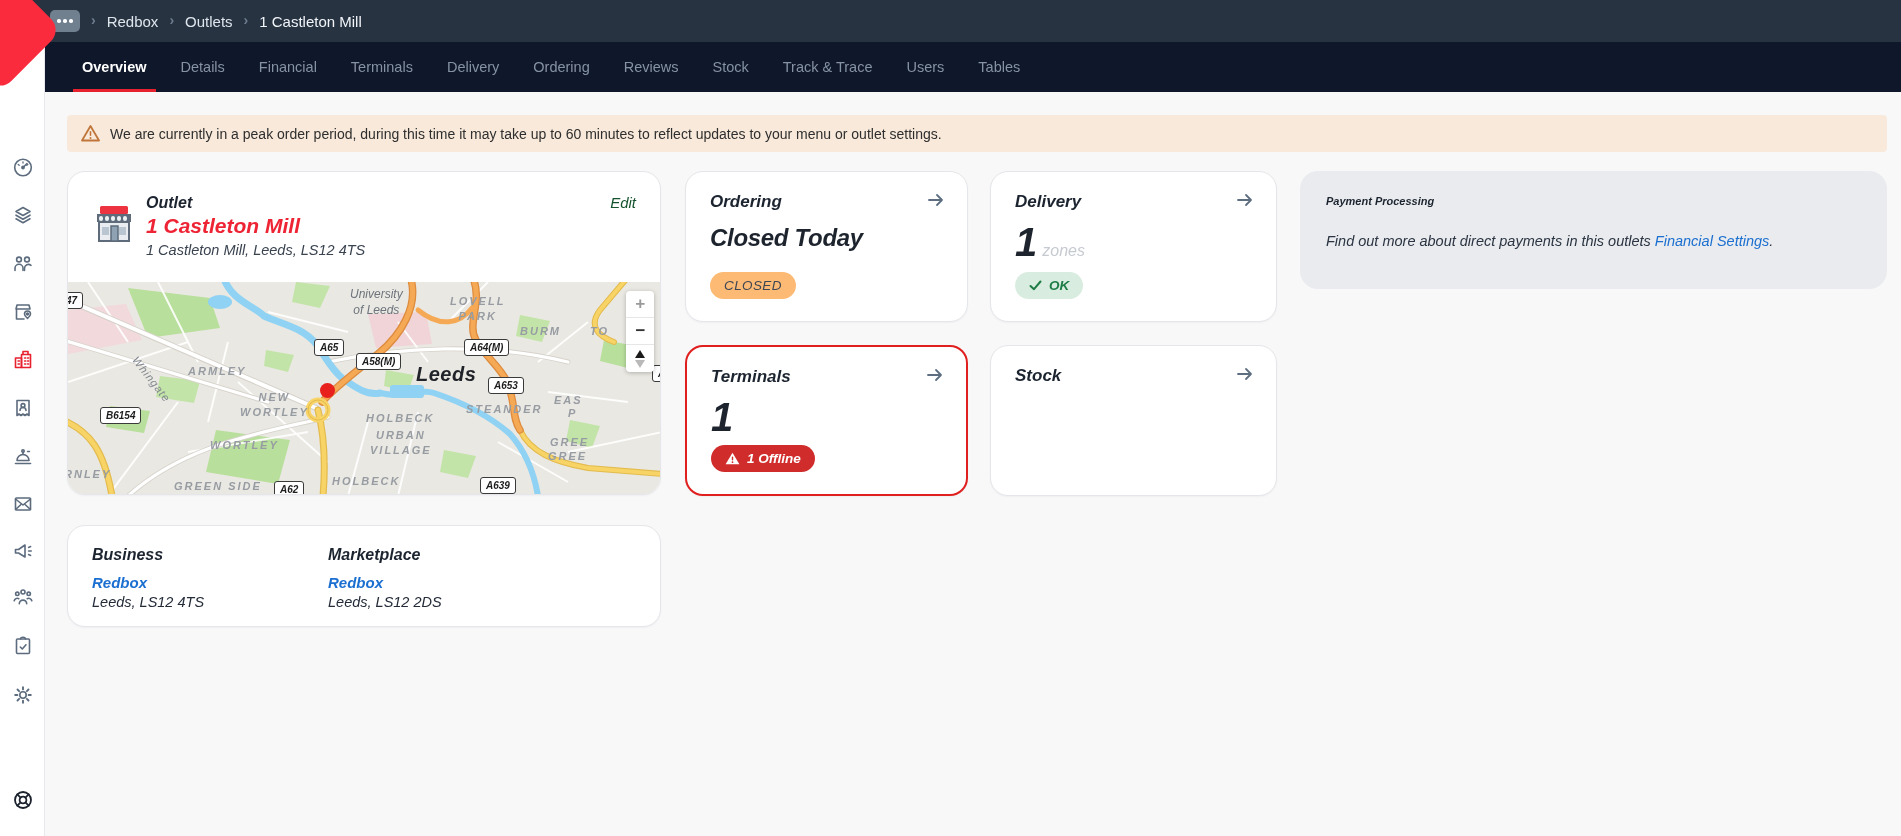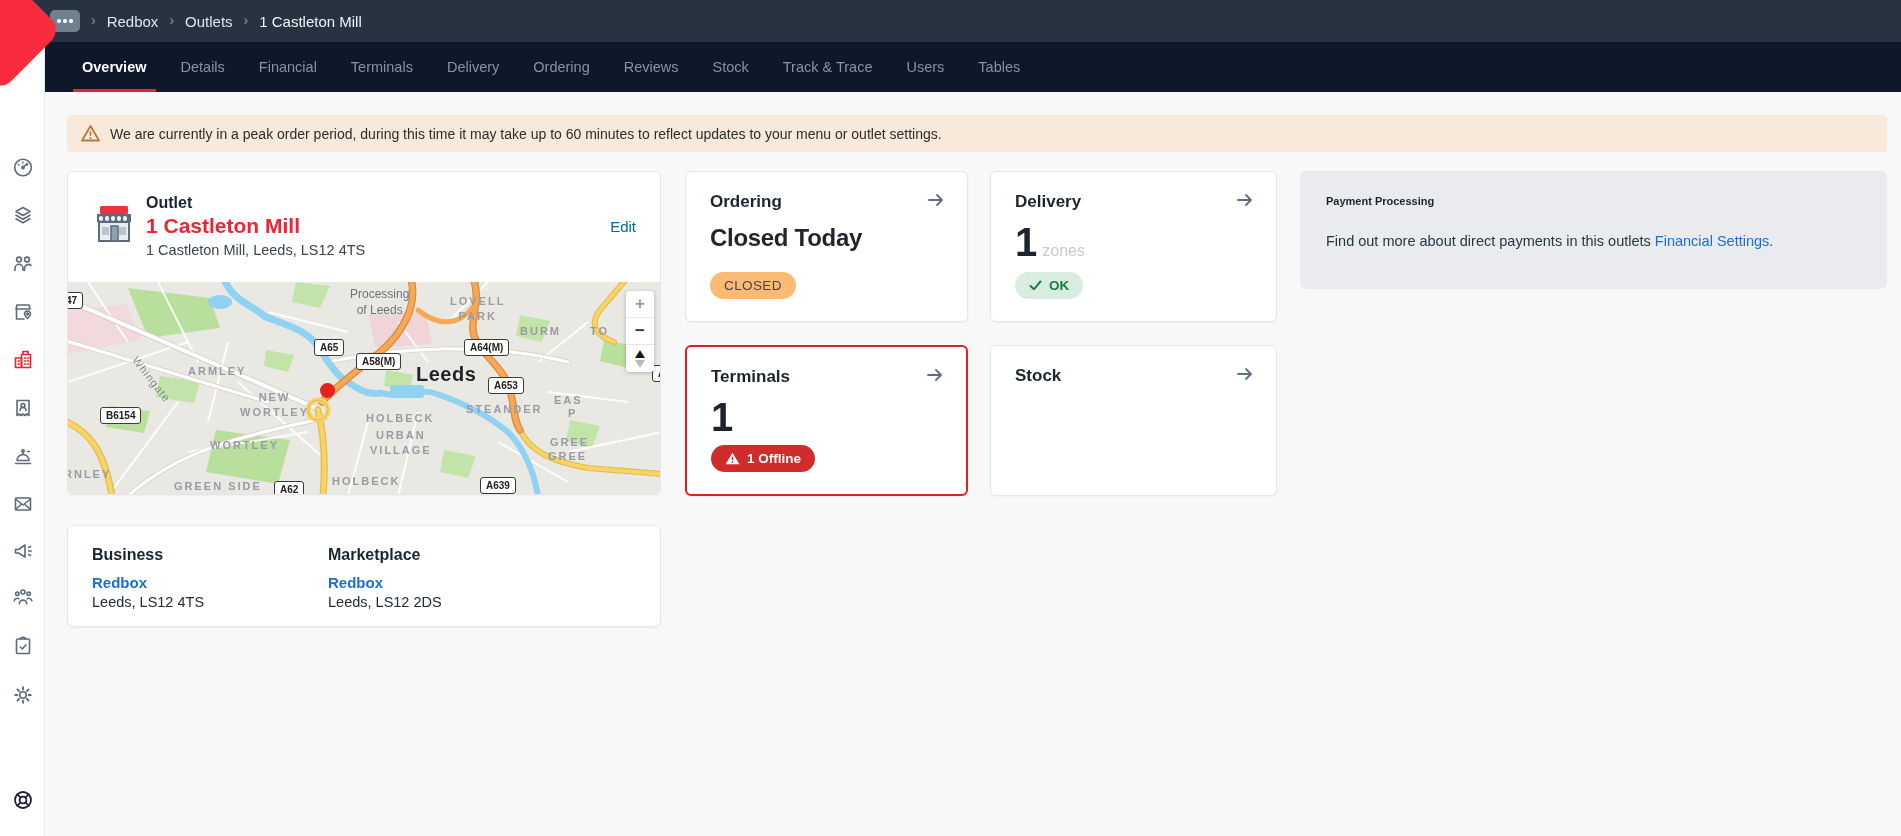--- a/index.html
+++ b/index.html
@@ -29,42 +29,42 @@
   .sidebar { position:absolute; left:0; top:42px; bottom:0; width:45px; background:#ffffff; border-right:1px solid #e7e9ec; z-index:6; }
   .side-item { position:absolute; left:0; width:45px; height:40px; display:flex; align-items:center; justify-content:center; cursor:pointer; }
   .side-item svg { width:24px; height:24px; stroke:#5c6b7d; fill:none; stroke-width:1.6; stroke-linecap:round; stroke-linejoin:round; }
   .side-item.active svg { stroke:#e8212f; }
   .side-item.dark svg { stroke:#1c232e; stroke-width:1.8; }
 
   
   .banner { position:absolute; left:67px; top:115px; width:1820px; height:37px; background:#f8e9da; border-radius:4px; display:flex; align-items:center; padding:0 14px; gap:10px; }
   .banner-text { font-size:14px; color:#2e2e2e; }
 
-  .card { position:absolute; background:#fff; border:1px solid #e4e6e9; border-radius:6px; box-shadow:0 1px 2px rgba(20,30,40,.04); }
+  .card { position:absolute; background:#fff; border:1px solid #e4e6e9; border-radius:18px; box-shadow:0 1px 2px rgba(20,30,40,.04);font-style:italic; }
   .card-head { display:flex; justify-content:space-between; align-items:flex-start; padding:20px 22px 0 24px; }
   .card-title { font-size:17px; font-weight:700; color:#1c2430; }
   .arrow-ic { color:#5d6e80; }
   .arrow-ic svg { width:18px; height:16px; stroke:#5d6e80; stroke-width:1.8; fill:none; stroke-linecap:round; stroke-linejoin:round; }
   .big-val { padding:10px 24px 0; font-size:40px; font-weight:800; color:#1d242e; line-height:1; letter-spacing:-1px; }
   .big-val .unit { font-size:16px; font-weight:400; color:#c6cad1; letter-spacing:0; margin-left:6px; }
   .med-val { padding:12px 24px 0; font-size:24px; font-weight:800; color:#1d242e; letter-spacing:-.3px; }
   .badge-row { position:absolute; left:24px; bottom:22px; }
   .pill { display:inline-flex; align-items:center; gap:7px; border-radius:999px; font-size:13.5px; padding:6px 14px; }
   .pill.grey { background:#fdba74; color:#3f4754; letter-spacing:.4px; }
   .pill.green { background:#d8ecdf; color:#1e7c45; font-weight:600; }
   .pill.red { background:#d02c2c; color:#ffffff; font-weight:700; }
 
   
   .outlet-card { left:67px; top:171px; width:594px; height:324px; overflow:hidden; }
   .outlet-head { position:relative; height:110px; }
   .store-ic { position:absolute; left:24px; top:30px; }
   .outlet-label { position:absolute; left:78px; top:22px; font-size:16px; font-weight:700; color:#1c2430; }
   .outlet-name { position:absolute; left:78px; top:42px; font-size:21px; font-weight:800; color:#ee2435; }
   .outlet-addr { position:absolute; left:78px; top:70px; font-size:14.5px; color:#3a4350; }
-  .edit-link { position:absolute; right:24px; top:22px; font-size:15px; color:#0369a1; cursor:pointer;margin-top:24px; }
+  .edit-link { position:absolute; right:24px; top:22px; font-size:15px; color:#14532d; cursor:pointer; }
 
   
   .map { position:absolute; left:0; top:110px; width:594px; height:214px; background:#eae8e2; overflow:hidden; cursor:grab; }
   .map-label { position:absolute; font-size:11px; font-weight:700; color:#979ca3; letter-spacing:2px; white-space:pre-line; text-align:center; line-height:1.35; pointer-events:none; }
   .map-label.uni { font-weight:400; letter-spacing:0; font-size:12px; color:#6d747d; }
   .map-label.city { font-size:20px; font-weight:700; color:#1f2329; letter-spacing:.5px; }
   .map-label.rot { transform:rotate(52deg); font-weight:400; letter-spacing:1px; color:#81878f; }
   .road-badge { position:absolute; background:#fff; border:1.4px solid #3a3a3a; border-radius:3px; font-size:10px; font-weight:700; color:#1d1d1d; padding:1px 5px; line-height:1.3; pointer-events:none; }
   .map-marker { position:absolute; left:252px; top:101px; width:15px; height:15px; border-radius:50%; background:#e8211d; }
   .map-ctl { position:absolute; left:558px; top:9px; width:28px; background:#fff; border-radius:4px; box-shadow:0 1px 4px rgba(0,0,0,.25); overflow:hidden; }
@@ -324,21 +324,21 @@
           <path d="M342,-6 C352,24 332,54 310,72 C290,88 268,104 254,120" stroke="#f5a955" stroke-width="5"></path>
           <path d="M404,-6 C416,18 398,42 408,58 C418,76 434,86 440,102 C448,124 444,136 452,148" stroke="#dd8b3e" stroke-width="7.5"></path>
           <path d="M404,-6 C416,18 398,42 408,58 C418,76 434,86 440,102 C448,124 444,136 452,148" stroke="#f5a955" stroke-width="5"></path>
           <path d="M350,28 C372,46 392,42 404,26" stroke="#f5a955" stroke-width="5"></path>
         </g>
 
         <circle cx="250" cy="128" r="10" fill="none" stroke="#f8d467" stroke-width="5"></circle>
         <circle cx="250" cy="128" r="10" fill="none" stroke="#e3bb4e" stroke-width="1"></circle>
       </svg>
 
-      <div class="map-label uni" style="left:282px; top:4px">Processing
+      <div class="map-label uni" style="left:282px; top:4px">University
 of Leeds</div>
       <div class="map-label" style="left:382px; top:12px">LOVELL
 PARK</div>
       <div class="map-label" style="left:452px; top:42px">BURM</div>
       <div class="map-label" style="left:522px; top:42px">TO</div>
       <div class="map-label" style="left:120px; top:82px">ARMLEY</div>
       <div class="map-label rot" style="left:56px; top:90px">Whingate</div>
       <div class="map-label" style="left:172px; top:108px">NEW
 WORTLEY</div>
       <div class="map-label" style="left:142px; top:156px">WORTLEY</div>

